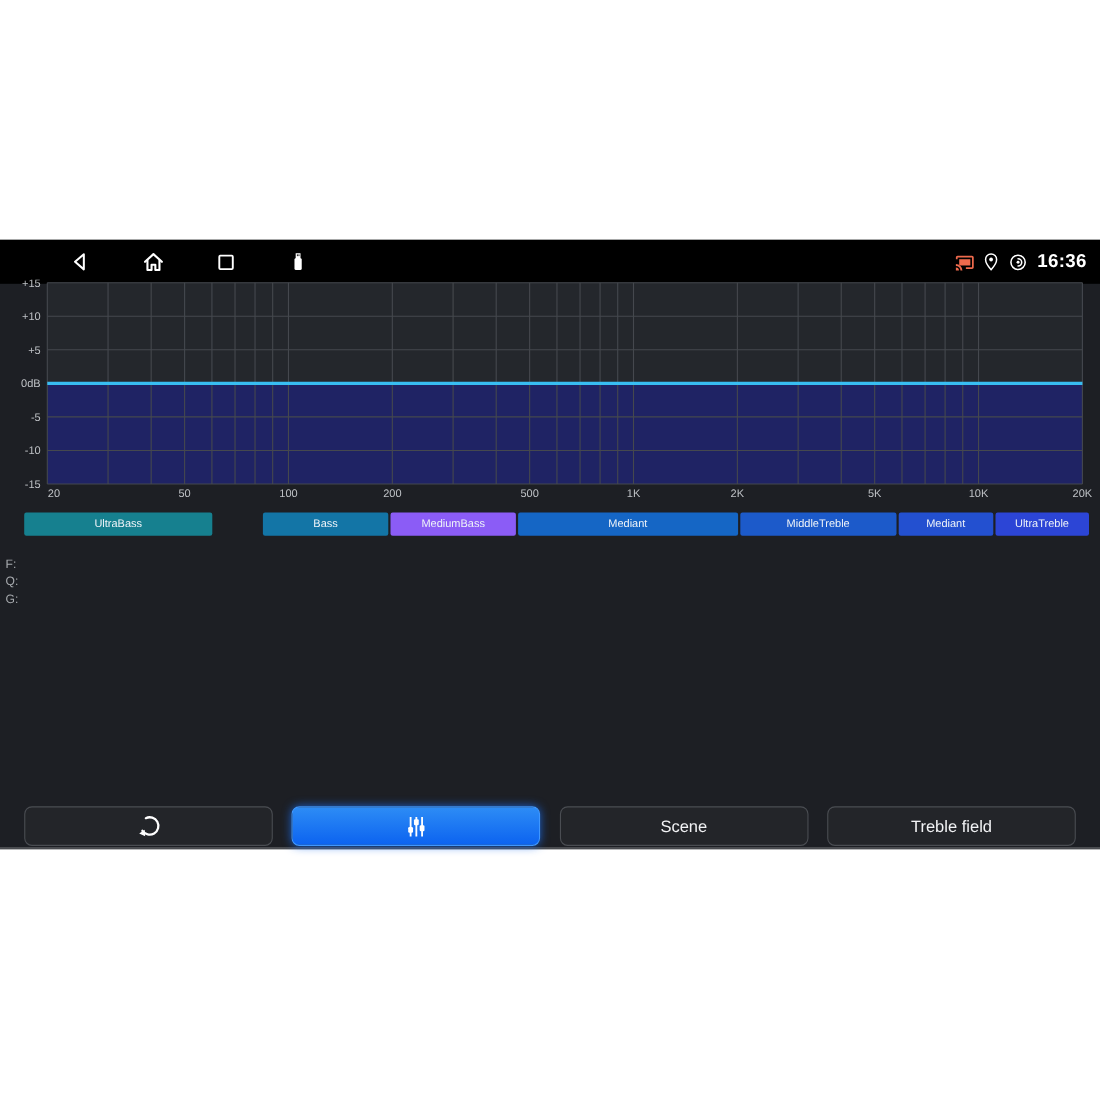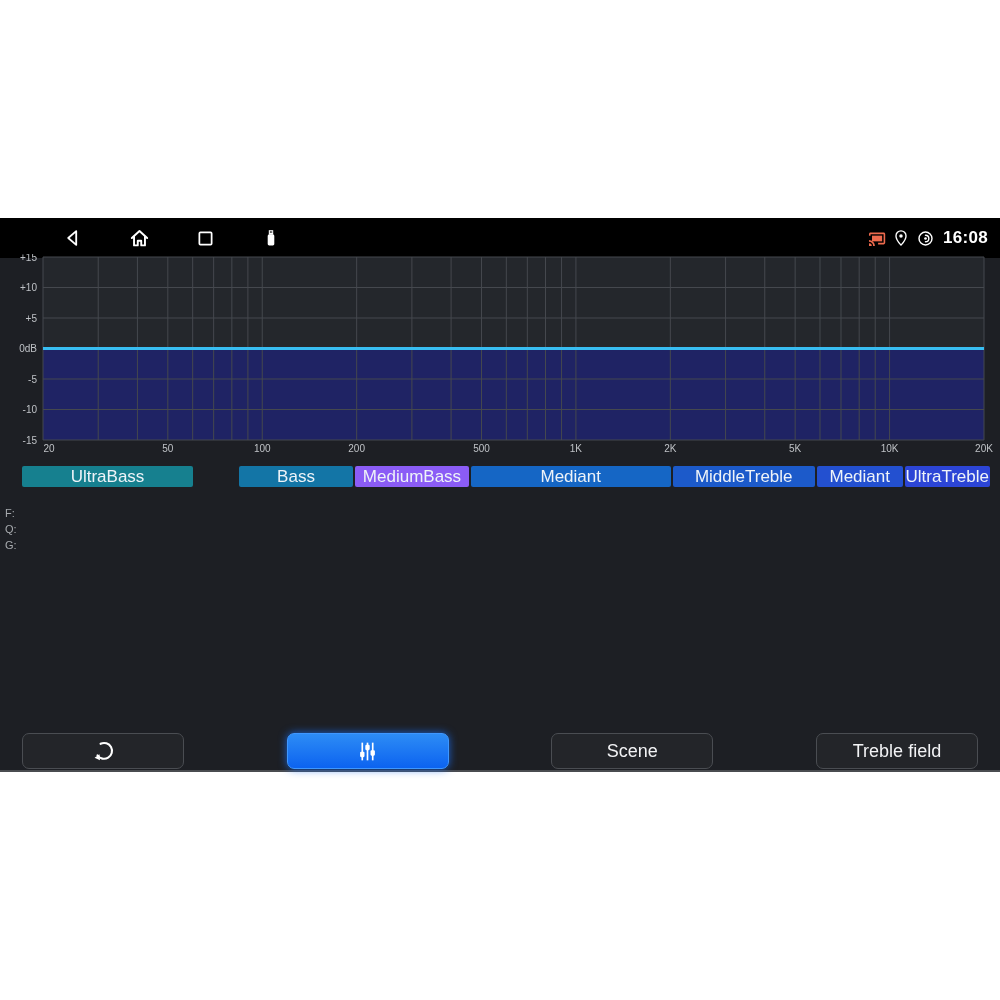--- a/index.html
+++ b/index.html
@@ -14,33 +14,33 @@
   .nav-icons { position:absolute; left:61px; top:0; height:40px; display:flex; align-items:center; gap:42px; }
   .nav-btn { width:24px; height:24px; display:flex; align-items:center; justify-content:center; cursor:pointer; }
   .sb-right { position:absolute; right:12px; top:0; height:40px; display:flex; align-items:center; gap:6px; }
   .sb-time { color:#fff; font-size:17px; font-weight:bold; letter-spacing:.3px; margin-left:2px; }
 
   
   .graph-wrap { position:absolute; top:36px; left:0; width:858px; height:204px; }
 
   
   .band-row { position:absolute; top:248px; left:22px; width:968px; height:21px; display:flex; gap:2px; }
-  .band { color:#eef3f8; font-size:17px; display:flex; align-items:center; justify-content:center;
+  .band { color:#eef3f8; font-size:10px; display:flex; align-items:center; justify-content:center;
     border-radius:2px; white-space:nowrap; overflow:hidden; }
 
   
   .row-labels { position:absolute; left:5px; top:288px; width:16px; color:#a7aaae; font-size:11px; }
   .row-labels div { height:16px; line-height:15px; }
   .channels { position:absolute; top:270px; left:22px; width:968px; display:flex; }
 
   
   .btn-row { position:absolute; top:515px; left:22px; width:956px; height:36px;
     display:flex; justify-content:space-between; }
-  .btn { width:162px; height:36px; background:#232529; border:1px solid #4a4d52; border-radius:7px;
-    color:#f2f3f5; font-size:18px; font-family:"Liberation Sans",sans-serif;
+  .btn { width:226px; height:36px; background:#232529; border:1px solid #4a4d52; border-radius:7px;
+    color:#f2f3f5; font-size:15px; font-family:"Liberation Sans",sans-serif;
     display:flex; align-items:center; justify-content:center; cursor:pointer; }
   .btn.active { background:linear-gradient(180deg,#2d8cf5 0%,#0c63f0 100%);
     border:1px solid #3f97ff; box-shadow:0 0 9px rgba(26,108,238,.85); }
 </style>
 </head>
 <body>
 
 <div class="app">
 
   <div class="statusbar">
@@ -79,21 +79,21 @@
       </svg>
       <svg width="18" height="18" viewBox="0 0 24 24">
         <path d="M12 2.5 C8.3 2.5 5.3 5.5 5.3 9.2 c0 5 6.7 12.3 6.7 12.3 s6.7-7.3 6.7-12.3 C18.7 5.5 15.7 2.5 12 2.5 z" fill="none" stroke="#fff" stroke-width="1.8"></path>
         <circle cx="12" cy="9.2" r="2.3" fill="#fff"></circle>
       </svg>
       <svg width="19" height="19" viewBox="0 0 24 24">
         <circle cx="12" cy="12" r="8.2" fill="none" stroke="#fff" stroke-width="1.8"></circle>
         <path d="M12 7.8 a4.2 4.2 0 0 1 0 8.4" fill="none" stroke="#fff" stroke-width="1.8" stroke-linecap="round"></path>
         <circle cx="12" cy="12" r="1.7" fill="#fff"></circle>
       </svg>
-      <div class="sb-time">16:08</div>
+      <div class="sb-time">16:36</div>
     </div>
   </div>
 
   <div class="graph-wrap">
     <svg id="eq-plot" width="1000" height="204">
         <rect x="43" y="3" width="941" height="183" fill="#24272c"></rect>
         <polygon points="43,94.5 984,94.5 984,186 43,186" fill="#1f2364"></polygon>
         <line x1="43" y1="3" x2="43" y2="186" stroke="#45484e" stroke-width="1"></line>
         <line x1="98.23395825713202" y1="3" x2="98.23395825713202" y2="186" stroke="#45484e" stroke-width="1"></line>
         <line x1="137.4230753066021" y1="3" x2="137.4230753066021" y2="186" stroke="#45484e" stroke-width="1"></line>

